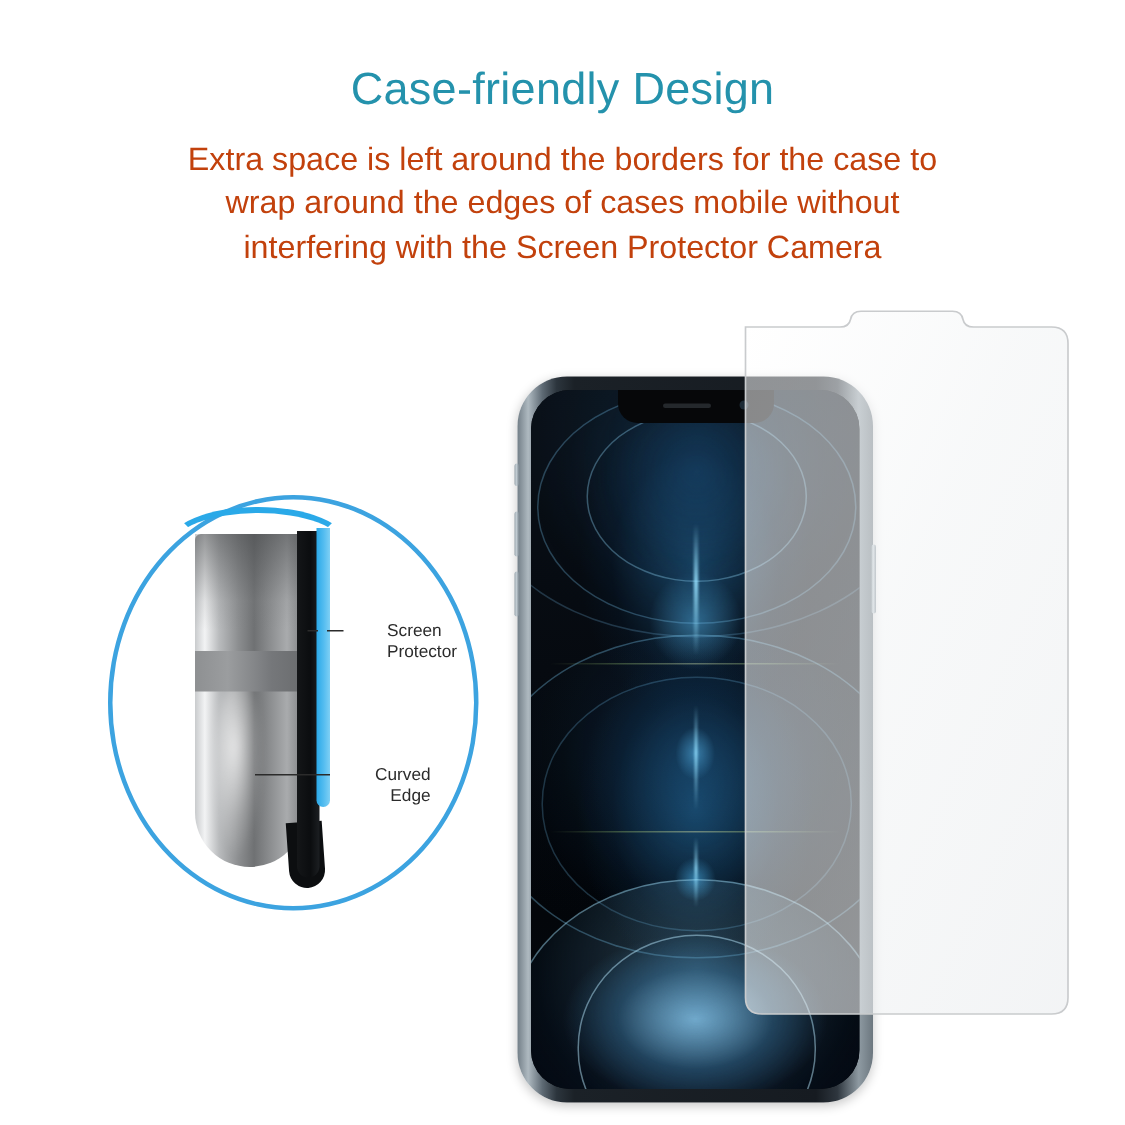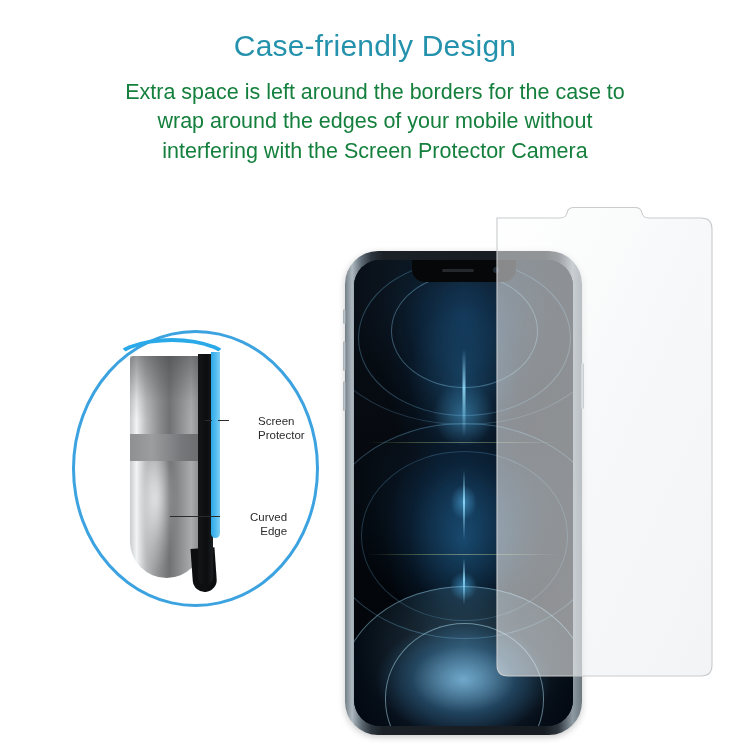--- a/index.html
+++ b/index.html
@@ -19,40 +19,40 @@
     position: relative;
     width: 750px;
     height: 750px;
     background: #ffffff;
   }
 
   
   .header {
     position: absolute;
     left: 0;
-    top: 2px;
+    top: 16px;
     width: 750px;
     text-align: center;
   }
   .title {
     margin: 0;
     padding-top: 26px;
     font-size: 30px;
     font-weight: 400;
     letter-spacing: 0.2px;
     color: #2492ac;
     line-height: 1.2;
   }
   .subtitle {
     margin: 0 auto;
     padding-top: 14px;
     width: 690px;
     font-size: 21.5px;
     font-weight: 400;
-    color: #15803d;
+    color: #c2410c;
     line-height: 1.37;
   }
   .subtitle .ln { display: block; }
 
   
   .detail-wrap {
     position: absolute;
     left: 72px;
     top: 330px;
     width: 265px;
@@ -331,21 +331,21 @@
 </style>
 </head>
 <body>
 
 <div id="root">
 
   <div class="header">
     <h1 class="title">Case-friendly Design</h1>
     <div class="subtitle">
       <span class="ln">Extra space is left around the borders for the case to</span>
-      <span class="ln">wrap around the edges of your mobile without</span>
+      <span class="ln">wrap around the edges of cases mobile without</span>
       <span class="ln">interfering with the Screen Protector Camera</span>
     </div>
   </div>
 
   <div class="detail-wrap">
     <div class="detail-ring"></div>
 
     <div class="edge-metal"></div>
     <div class="edge-band"></div>
     <div class="edge-black-nose"></div>

